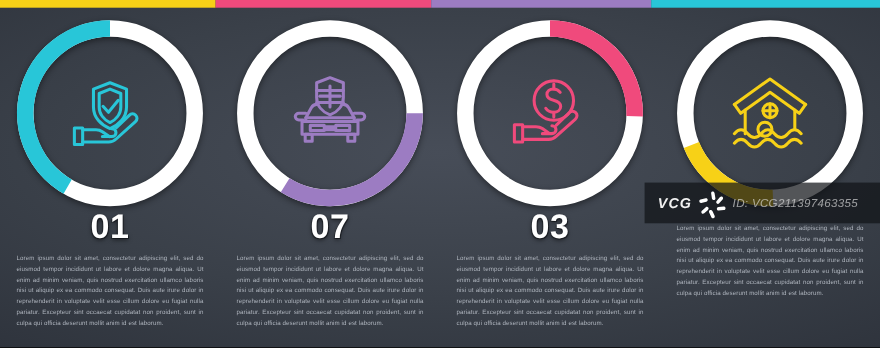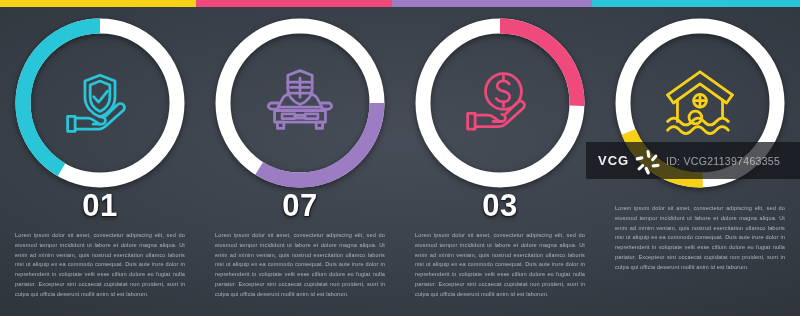--- a/index.html
+++ b/index.html
@@ -94,27 +94,28 @@
     line-height: 1.75;
     text-align: justify;
     color: #aeb4bd;
     letter-spacing: .1px;
   }
 
   
   .wm-band {
     position: absolute;
     left: 586px;
-    top: 142px;
+    top: 166px;
     width: 214px;
     height: 37px;
     background: rgba(17,19,24,0.72);
     display: flex;
     align-items: center;
     pointer-events: none;
+    font-style: italic;
   }
   .wm-logo-text {
     position: absolute;
     left: 12px;
     top: 11px;
     font-size: 13px;
     font-weight: 700;
     letter-spacing: 1px;
     color: #f1f1f1;
   }

